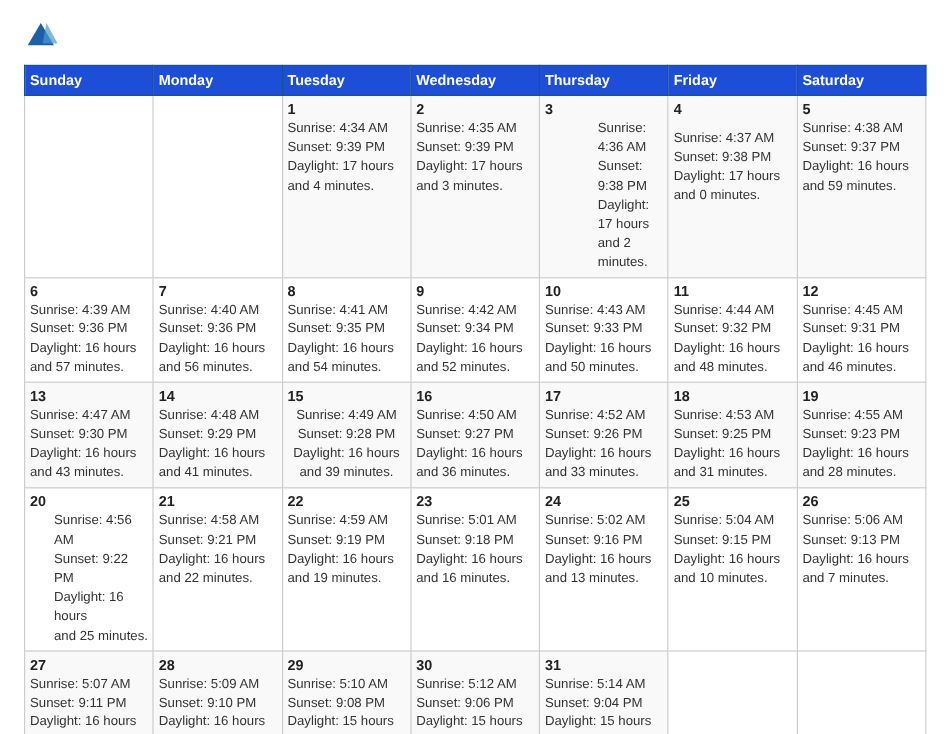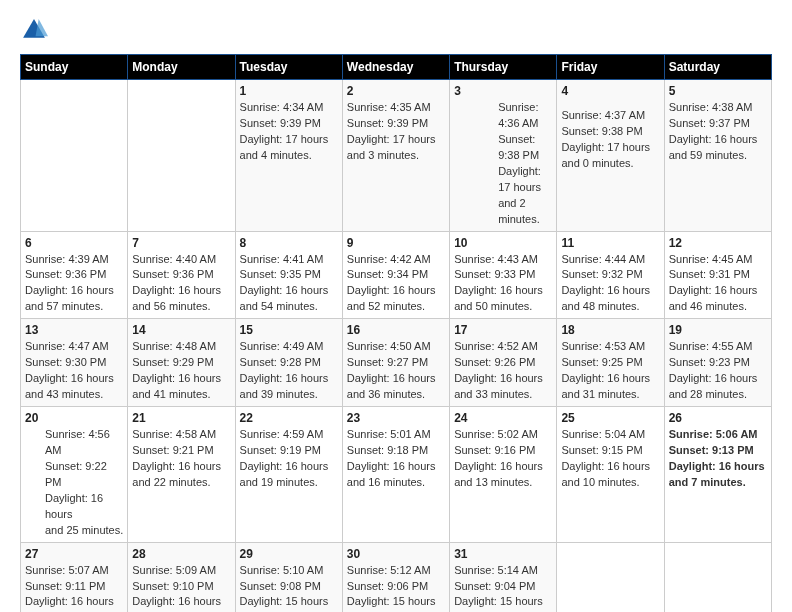--- a/index.html
+++ b/index.html
@@ -53,21 +53,21 @@
       color: #444;
     }
     .calendar {
       flex: 1;
       border: 1px solid #ccc;
       border-collapse: collapse;
       width: 100%;
       table-layout: fixed;
     }
     .calendar thead tr th {
-      background-color: #000000;
+      background-color: #1d4ed8;
       color: #fff;
       font-size: 12px;
       font-weight: bold;
       padding: 5px 4px;
       border: 1px solid #1a5090;
       text-align: left;
     }
     .calendar tbody tr td {
       border: 1px solid #ccc;
       vertical-align: top;
@@ -230,21 +230,21 @@
           </td>
           <td>
             <span class="day-num">14</span>
             <div class="day-info" style="white-space: pre-line;">Sunrise: 4:48 AM
 Sunset: 9:29 PM
 Daylight: 16 hours
 and 41 minutes.</div>
           </td>
           <td>
             <span class="day-num">15</span>
-            <div class="day-info" style="white-space: pre-line;">Sunrise: 4:49 AM
+            <div class="day-info" style="white-space: pre-line; text-align: center;">Sunrise: 4:49 AM
 Sunset: 9:28 PM
 Daylight: 16 hours
 and 39 minutes.</div>
           </td>
           <td>
             <span class="day-num">16</span>
             <div class="day-info" style="white-space: pre-line;">Sunrise: 4:50 AM
 Sunset: 9:27 PM
 Daylight: 16 hours
 and 36 minutes.</div>
@@ -309,21 +309,21 @@
           </td>
           <td>
             <span class="day-num">25</span>
             <div class="day-info" style="white-space: pre-line;">Sunrise: 5:04 AM
 Sunset: 9:15 PM
 Daylight: 16 hours
 and 10 minutes.</div>
           </td>
           <td>
             <span class="day-num">26</span>
-            <div class="day-info" style="white-space: pre-line; font-weight: bold;">Sunrise: 5:06 AM
+            <div class="day-info" style="white-space: pre-line;">Sunrise: 5:06 AM
 Sunset: 9:13 PM
 Daylight: 16 hours
 and 7 minutes.</div>
           </td>
         </tr>
         <tr>
           <td>
             <span class="day-num">27</span>
             <div class="day-info" style="white-space: pre-line;">Sunrise: 5:07 AM
 Sunset: 9:11 PM

